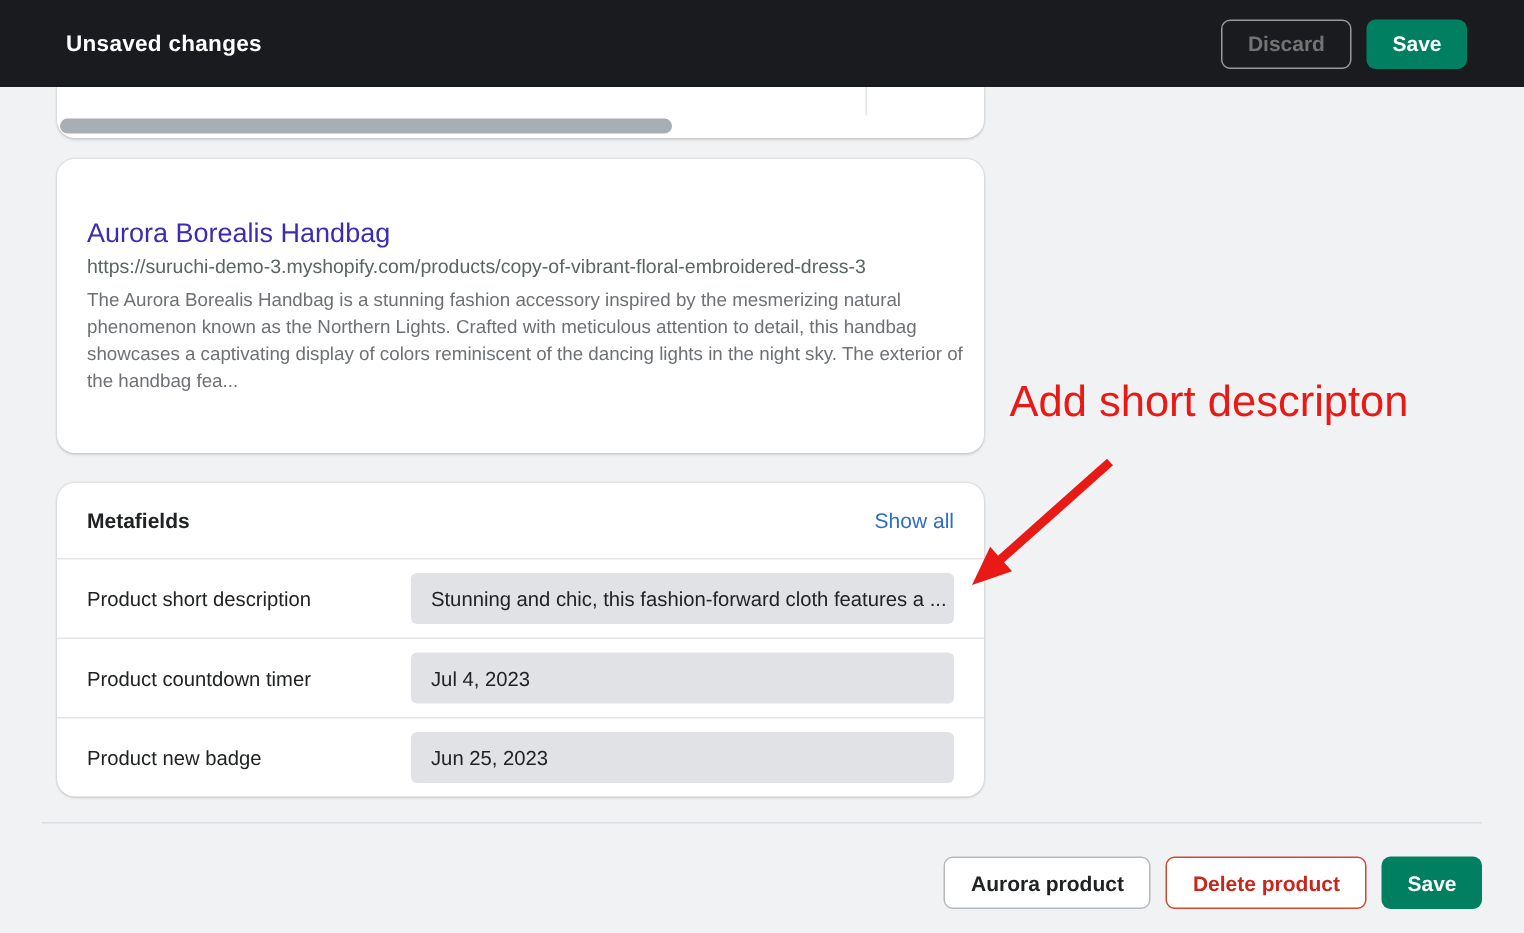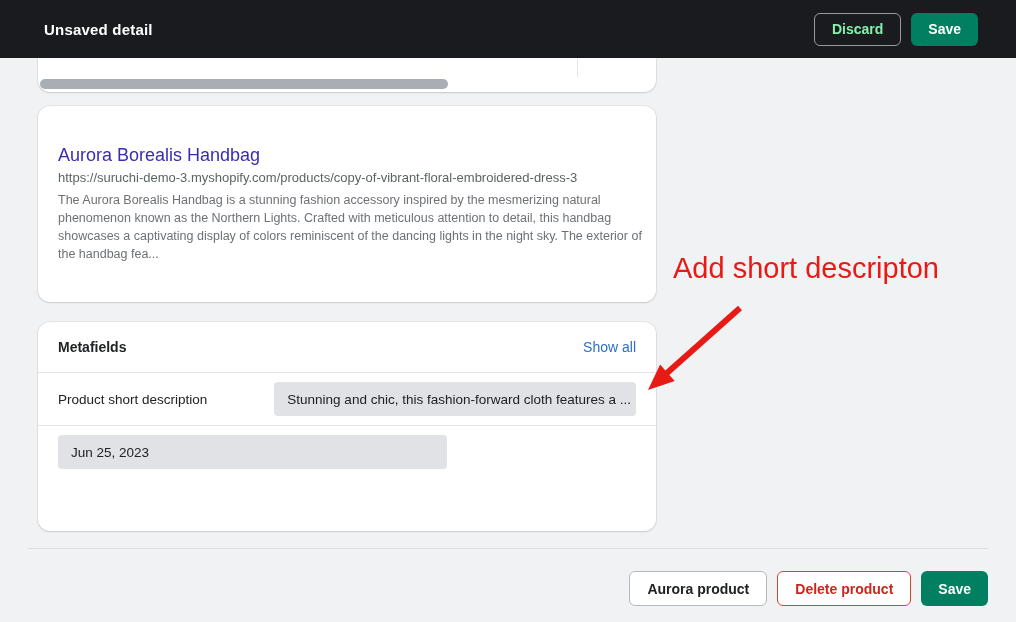--- a/index.html
+++ b/index.html
@@ -17,21 +17,21 @@
     position:absolute; top:0; left:0; width:1016px; height:58px;
     background:#1a1b1e;
     display:flex; align-items:center;
     padding:0 38px 0 44px;
   }
   .topbar-title { flex:1; color:#ffffff; font-size:15px; font-weight:bold; letter-spacing:.2px; }
   .btn { display:inline-flex; align-items:center; justify-content:center;
          border-radius:6px; font-size:14px; font-weight:bold; cursor:pointer;
          font-family:"Liberation Sans", sans-serif; }
   .btn-discard { height:33px; padding:0 17px; background:transparent;
-                 border:1px solid #97999c; color:#86efac;text-align:right; }
+                 border:1px solid #97999c; color:#737373;text-align:right; }
   .btn-save-top { height:33px; padding:0 17px; background:#008060;
                   border:none; color:#ffffff; margin-left:10px; }
 
   
   .card {
     position:absolute; left:38px; width:618px; background:#ffffff;
     border-radius:12px;
     box-shadow:0 0 0 1px rgba(0,0,0,0.05), 0 1px 2px rgba(0,0,0,0.12);
   }
 
@@ -71,21 +71,21 @@
   .footer-divider { position:absolute; left:28px; top:548px; width:960px; height:1px; background:#dcdee1; }
   .footer-actions { position:absolute; top:571px; right:28px; display:flex; gap:10px; }
   .btn-archive { height:35px; padding:0 17px; background:#ffffff; border:1px solid #b5b9bd; color:#202223; }
   .btn-delete  { height:35px; padding:0 17px; background:#ffffff; border:1px solid #cf4830; color:#c9271c; }
   .btn-save-bottom { height:35px; padding:0 17px; background:#008060; border:none; color:#ffffff; }
 </style>
 </head>
 <body>
 
 <div class="topbar">
-  <div class="topbar-title">Unsaved detail</div>
+  <div class="topbar-title">Unsaved changes</div>
   <button class="btn btn-discard">Discard</button>
   <button class="btn btn-save-top">Save</button>
 </div>
 
 <div class="card card-remnant">
   <div class="remnant-divider"></div>
   <div class="hscroll-thumb"></div>
 </div>
 
 <div class="card card-seo">
@@ -97,20 +97,25 @@
 <div class="card card-meta">
   <div class="meta-head">
     <div class="card-title">Metafields</div>
     <a class="link">Show all</a>
   </div>
   <div class="meta-row">
     <div class="meta-label">Product short description</div>
     <div class="meta-field">Stunning and chic, this fashion-forward cloth features a ...</div>
   </div>
   <div class="meta-row">
+    <div class="meta-label">Product countdown timer</div>
+    <div class="meta-field">Jul 4, 2023</div>
+  </div>
+  <div class="meta-row">
+    <div class="meta-label">Product new badge</div>
     <div class="meta-field">Jun 25, 2023</div>
   </div>
 </div>
 
 <div class="annotation-text">Add short descripton</div>
 <svg class="annotation-arrow" viewBox="0 0 110 100">
   <line x1="100" y1="10" x2="27" y2="75" stroke="#e81a16" stroke-width="6"></line>
   <polygon points="8,92 20.1,66.5 34.7,82.9" fill="#e81a16"></polygon>
 </svg>
 

